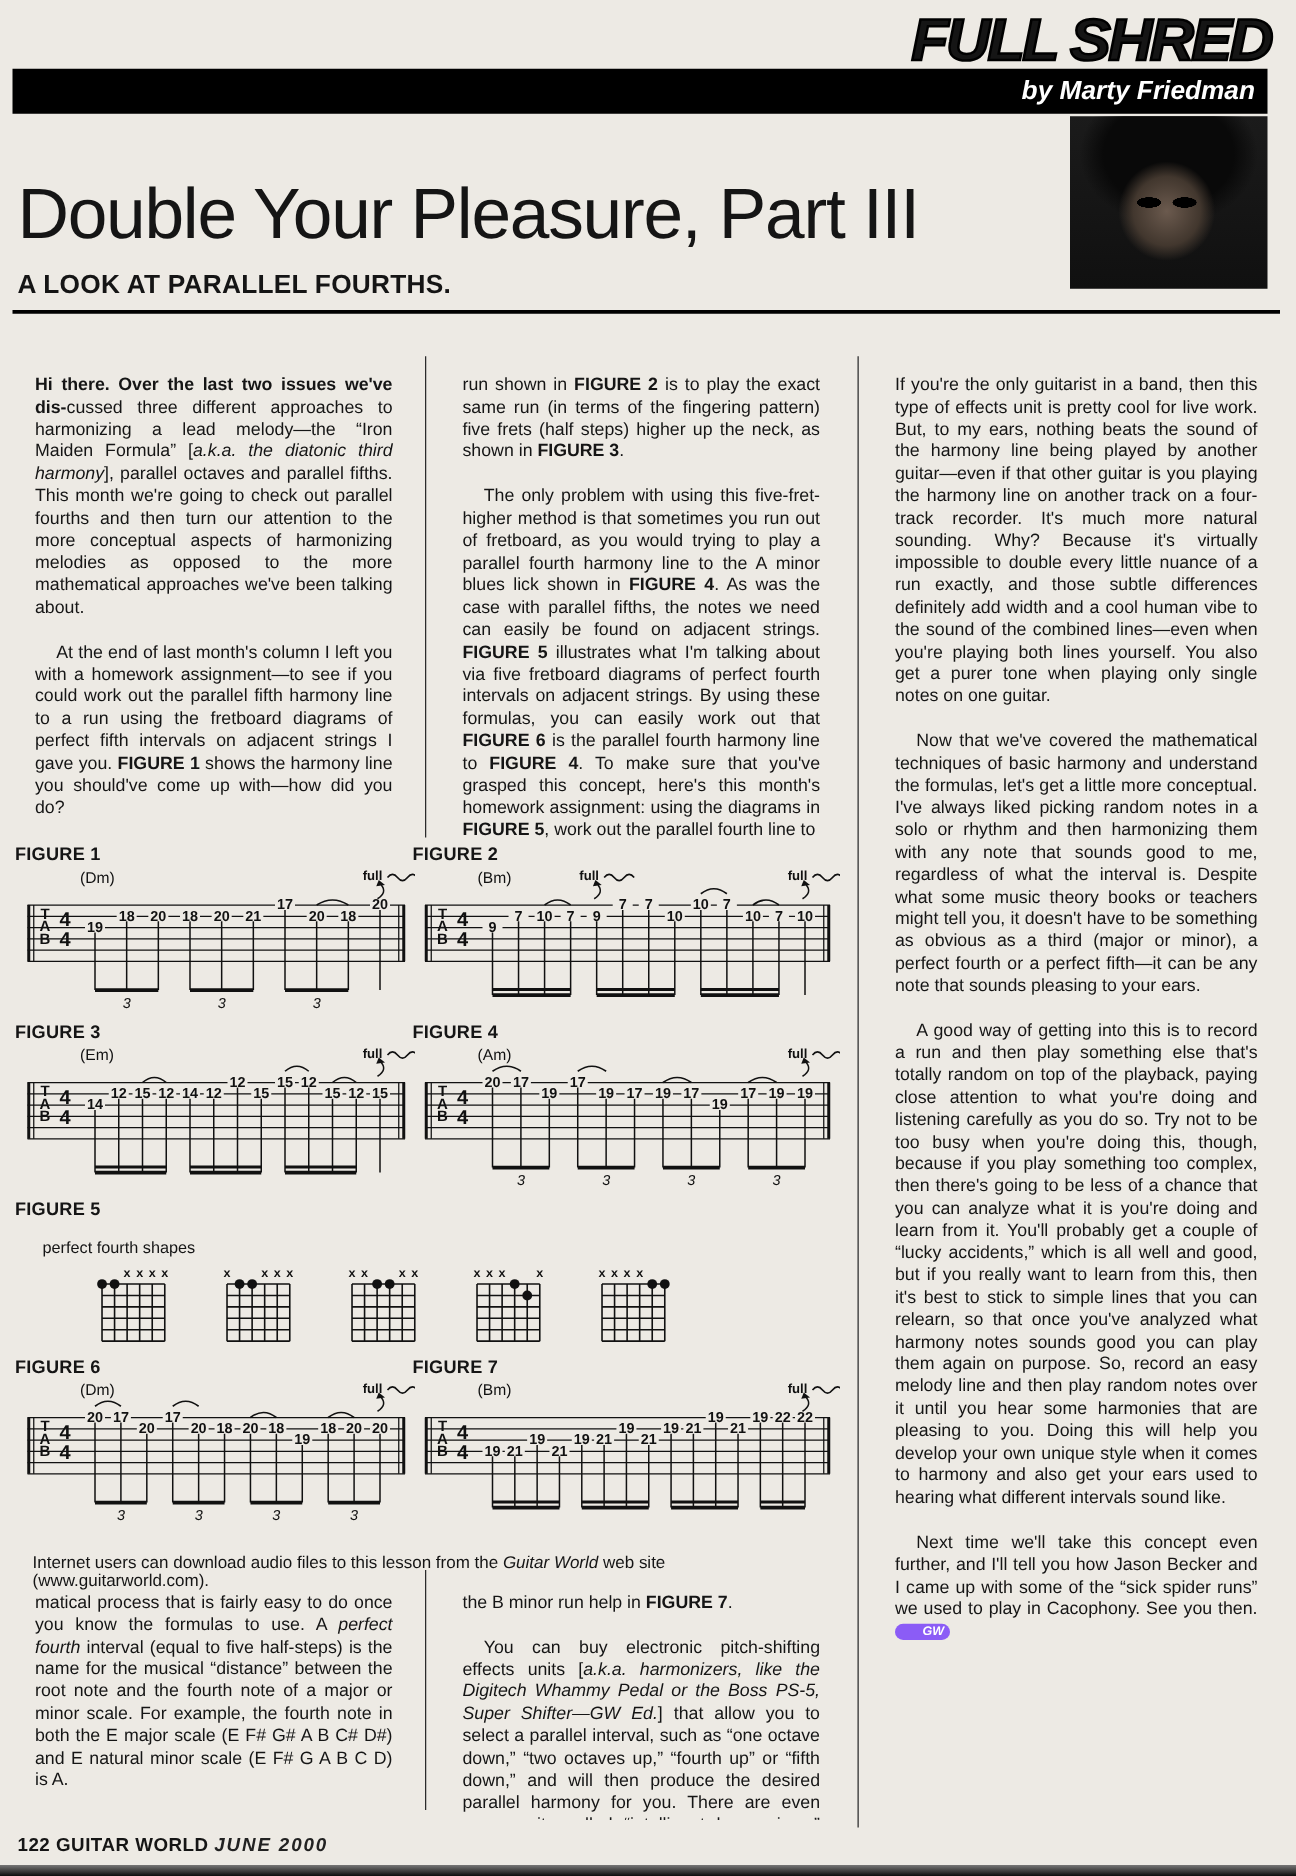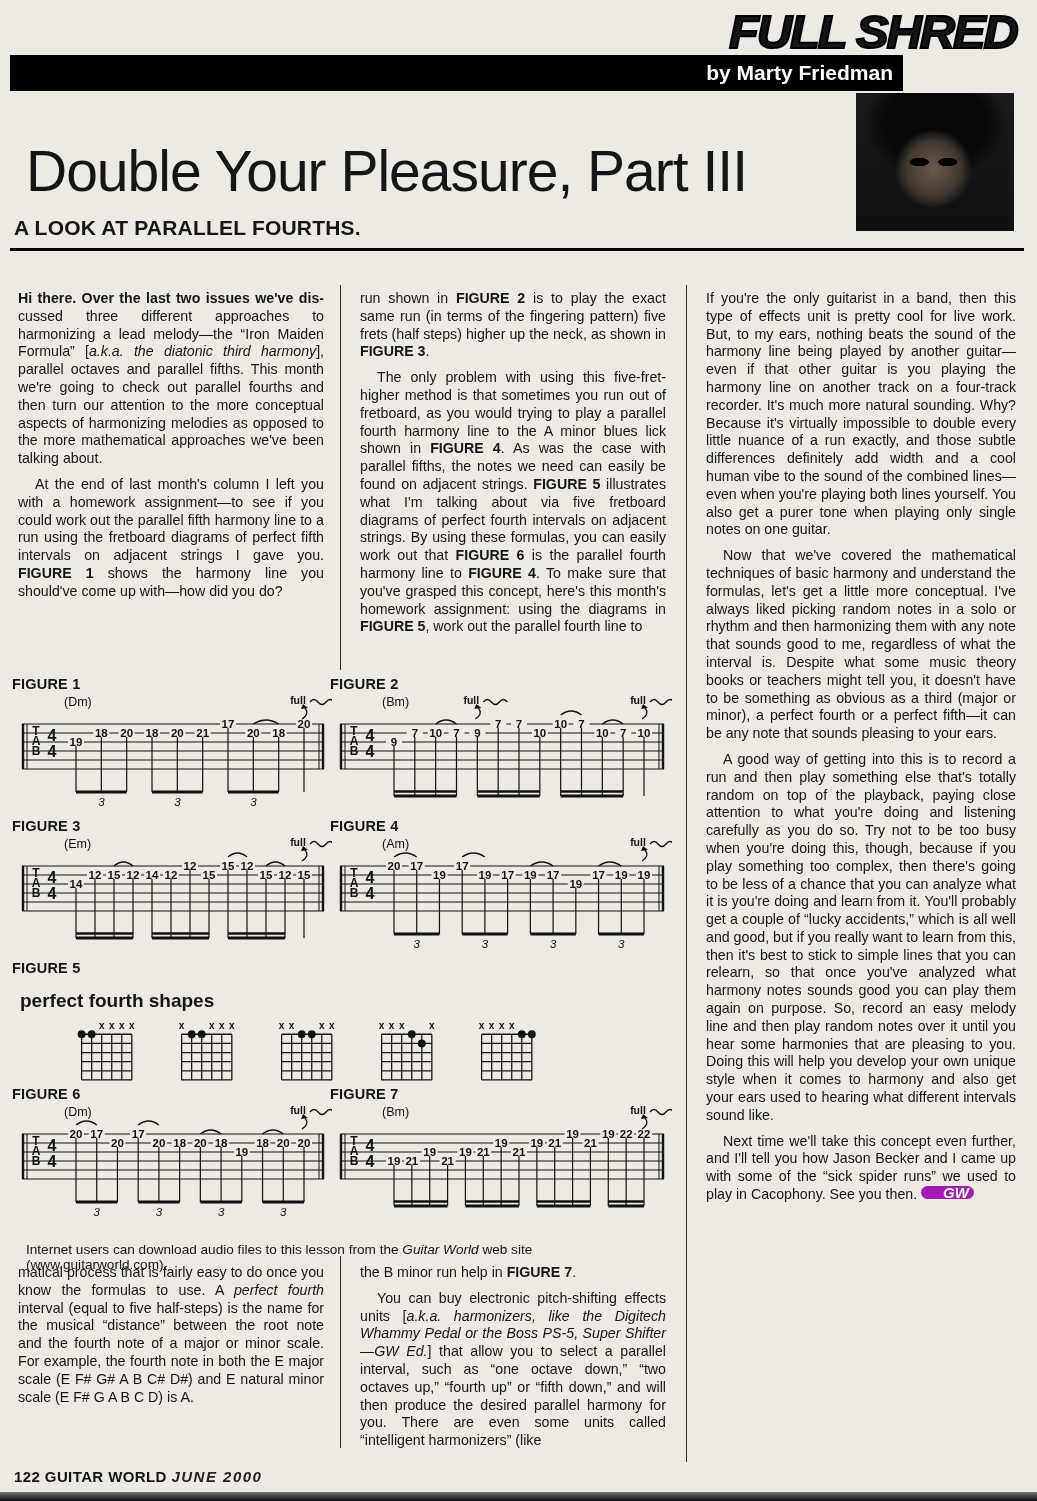--- a/index.html
+++ b/index.html
@@ -1,46 +1,46 @@
 <!DOCTYPE html>
 <html><head>
 <meta charset="utf-8">
 <style>
   html,body{margin:0;padding:0;}
   .page{position:relative;width:1037px;height:1501px;background:#edeae4;overflow:hidden;
         font-family:"Liberation Sans",sans-serif;color:#151515;}
   
   .logo{position:absolute;top:4px;right:20px;font-size:47px;font-weight:bold;font-style:italic;
         letter-spacing:-2px;-webkit-text-stroke:2px #000;transform:scaleX(1.04);transform-origin:right;}
-  .byline-bar{position:absolute;left:10px;top:55px;width:893px;height:36px;background:#000;}
+  .byline-bar{position:absolute;left:10px;top:55px;width:1004px;height:36px;background:#000;font-style:italic;}
   .byline{position:absolute;right:10px;top:0;height:36px;line-height:36px;color:#fff;
           font-size:21px;font-weight:bold;}
   .portrait{position:absolute;left:856px;top:93px;width:158px;height:138px;background:
       radial-gradient(ellipse 10% 5% at 40% 50%, #000 0 60%, transparent 62%),
       radial-gradient(ellipse 10% 5% at 58% 50%, #000 0 60%, transparent 62%),
       radial-gradient(ellipse 34% 40% at 49% 55%, #6b5a4e 0%, #42372e 50%, rgba(0,0,0,0) 72%),
       radial-gradient(ellipse 60% 55% at 50% 22%, #090909 0 55%, rgba(0,0,0,0) 75%),
       linear-gradient(#1b1b1b,#101010);}
   .page-title{position:absolute;left:14px;top:138px;font-size:57px;letter-spacing:-1px;
-        font-weight:normal;white-space:nowrap;margin-left:12px;}
+        font-weight:normal;white-space:nowrap;}
   .page-subtitle{position:absolute;left:14px;top:216px;font-size:21px;font-weight:bold;letter-spacing:.2px;}
   .title-rule{position:absolute;left:10px;top:248px;width:1014px;height:3px;background:#000;}
   
   .col{position:absolute;font-size:14.2px;line-height:17.8px;text-align:justify;overflow:hidden;}
-  .col p{margin:8px;text-indent:17px;}
+  .col p{margin:18px;text-indent:17px;}
   .col p:first-child{text-indent:0;}
   .seg-b{font-weight:bold;}
   .seg-i{font-style:italic;}
-  .gw-mark{display:inline-block;background:#a21caf;color:#fff;font-size:15px;font-weight:bold;
+  .gw-mark{display:inline-block;background:#8b5cf6;color:#fff;font-size:10px;font-weight:bold;
            font-style:italic;border-radius:8px;padding:1px 5px;line-height:11px;vertical-align:1px;}
   .vrule{position:absolute;width:1px;background:#2b2b2b;}
   
   .fig{position:absolute;}
   .fig-label{font-size:14.5px;font-weight:bold;letter-spacing:.2px;}
-  .fig-caption{font-size:19px;font-weight:bold;margin:14px 0 4px 8px;}
+  .fig-caption{font-size:13px;font-weight:normal;margin:14px 0 4px 22px;}
   .tab-wrap{width:100%;}
   .grids-row{display:flex;gap:16px;margin-left:55px;margin-top:2px;}
   .grid-cell{width:84px;height:72px;}
   .footer-note{position:absolute;left:14px;top:1230px;width:660px;font-size:13.6px;}
   .footer-note p{margin:12px;}
   .page-footer{position:absolute;left:14px;top:1468px;font-size:15px;font-weight:bold;letter-spacing:.4px;}
   .page-footer .issue{font-weight:bold;color:#222;letter-spacing:1.5px;font-style:italic;}
   .bottom-edge{position:absolute;left:0;top:1492px;width:1037px;height:9px;
                background:linear-gradient(#777,#0a0a0a);}
   svg text{font-family:"Liberation Sans",sans-serif;}

